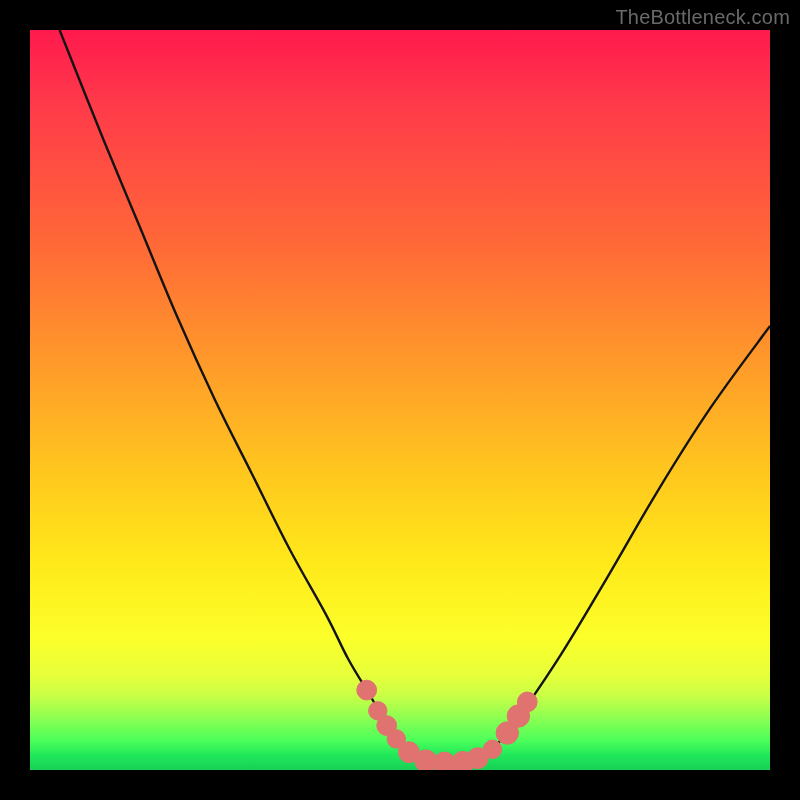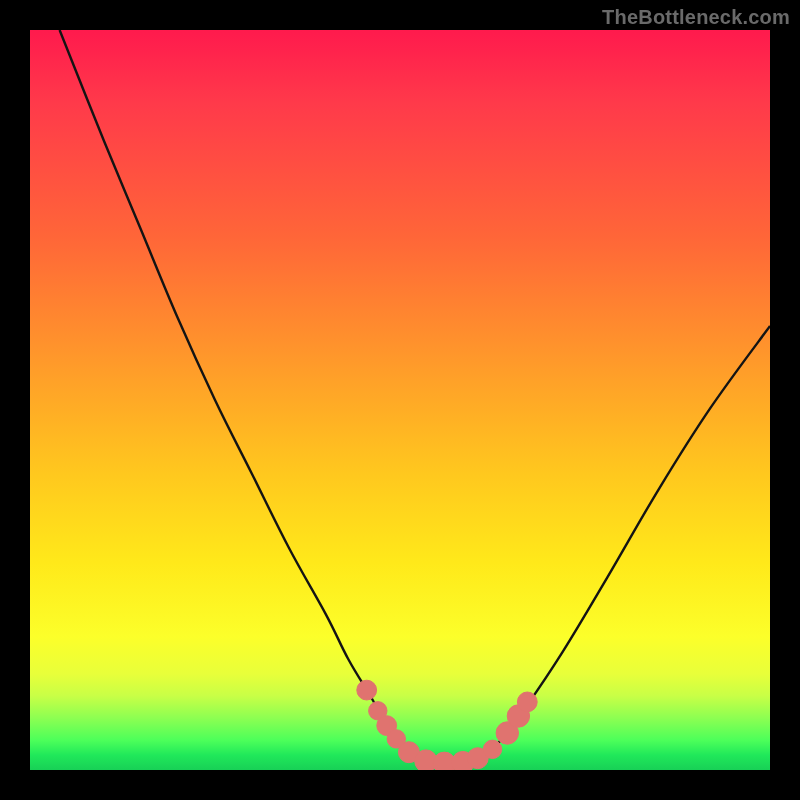--- a/index.html
+++ b/index.html
@@ -11,21 +11,20 @@
     overflow: hidden;
     font-family: Arial, Helvetica, sans-serif;
   }
   .frame {
     position: absolute;
     left: 0;
     top: 0;
     width: 800px;
     height: 800px;
     background: #000000;
-    font-weight: bold;
   }
   .plot-area {
     position: absolute;
     left: 30px;
     top: 30px;
     width: 740px;
     height: 740px;
     
     background: linear-gradient(
       to bottom,

